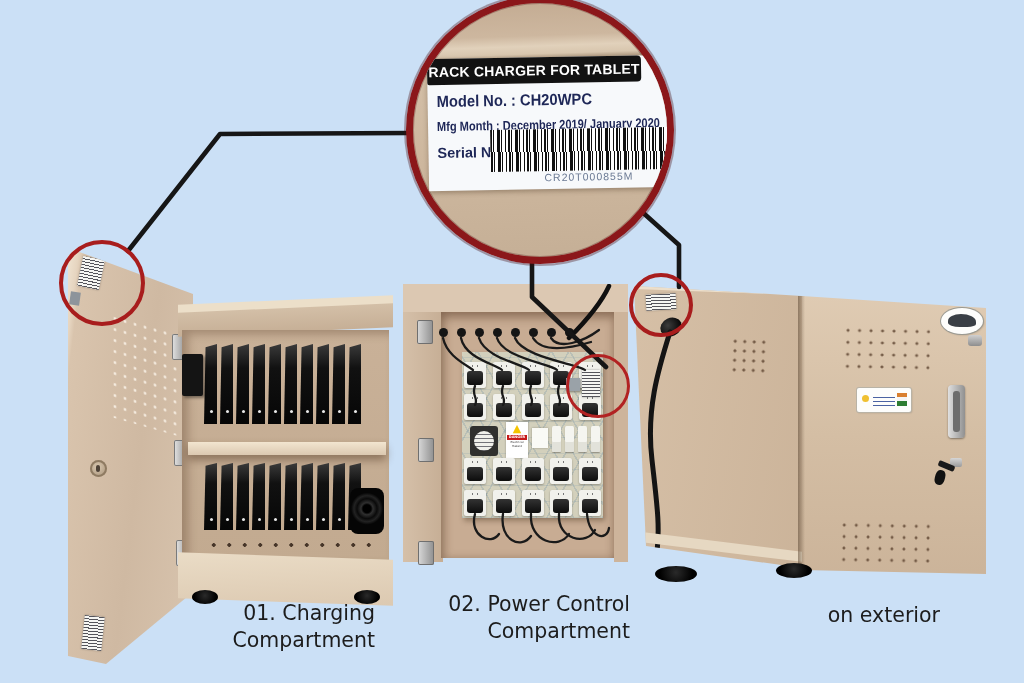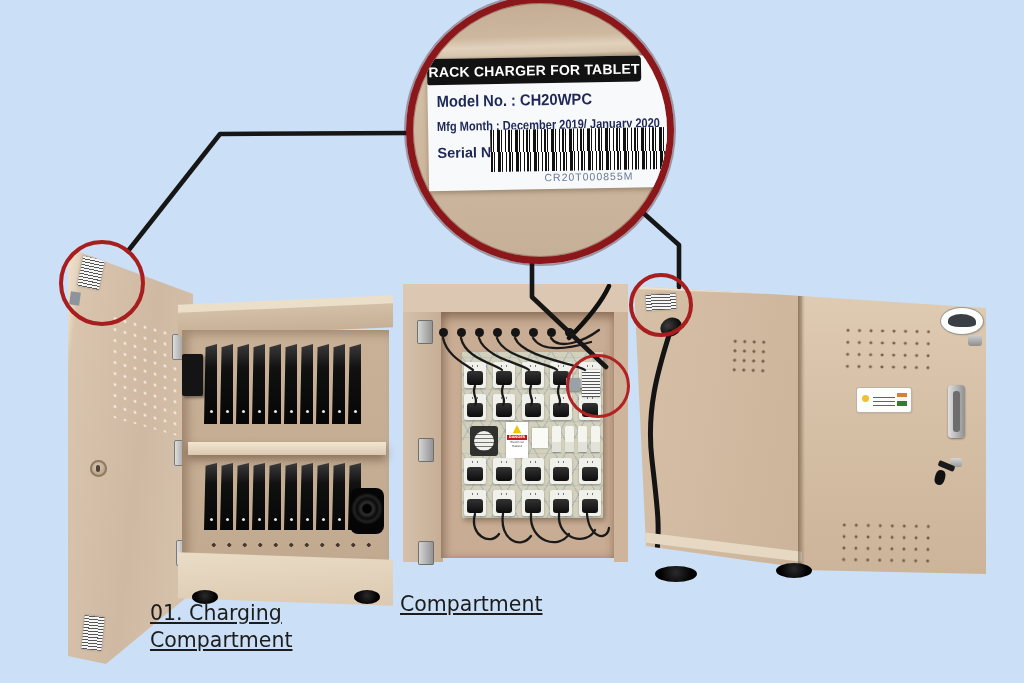--- a/index.html
+++ b/index.html
@@ -145,21 +145,21 @@
   .mag-mfg{left:9px;top:60px;font-size:13px;font-weight:bold;transform:scaleX(.85);transform-origin:left;white-space:nowrap;}
   .mag-serial{left:9px;top:86px;font-size:14.5px;font-weight:bold;white-space:nowrap;}
   .mag-barcode{left:62px;top:72px;width:178px;height:42px;background:#fff;
     background-image:repeating-linear-gradient(90deg,
       #101010 0 2px,#fff 2px 3px,#101010 3px 4px,#fff 4px 7px,
       #101010 7px 10px,#fff 10px 11px,#101010 11px 12px,#fff 12px 15px,
       #101010 15px 16px,#fff 16px 18px);}
   .mag-serialnum{left:95px;top:114px;width:130px;text-align:center;font-size:10.5px;
     color:#6B7A94;letter-spacing:1px;white-space:nowrap;}
 
-  .caption{text-align:left;color:#1C1C1C;font-size:20.5px;line-height:1.3;text-decoration:underline;}
+  .caption{text-align:right;color:#1C1C1C;font-size:20.5px;line-height:1.3;}
   .cap1{left:150px;top:600px;width:225px;}
   .cap2{left:400px;top:591px;width:230px;}
   .cap3{left:650px;top:602px;width:290px;}
 </style>
 </head>
 <body>
 
 <div class="canvas">
 
   <div class="abs photo1">
@@ -346,18 +346,20 @@
       <div class="abs mag-barcode"></div>
       <div class="abs mag-serialnum">CR20T000855M</div>
     </div>
   </div>
 
   <div class="abs caption cap1">
     <div>01. Charging</div>
     <div>Compartment</div>
   </div>
   <div class="abs caption cap2">
+    <div>02. Power Control</div>
     <div>Compartment</div>
   </div>
   <div class="abs caption cap3">
+    <div>on exterior</div>
   </div>
 
 </div>
 
 </body></html>

